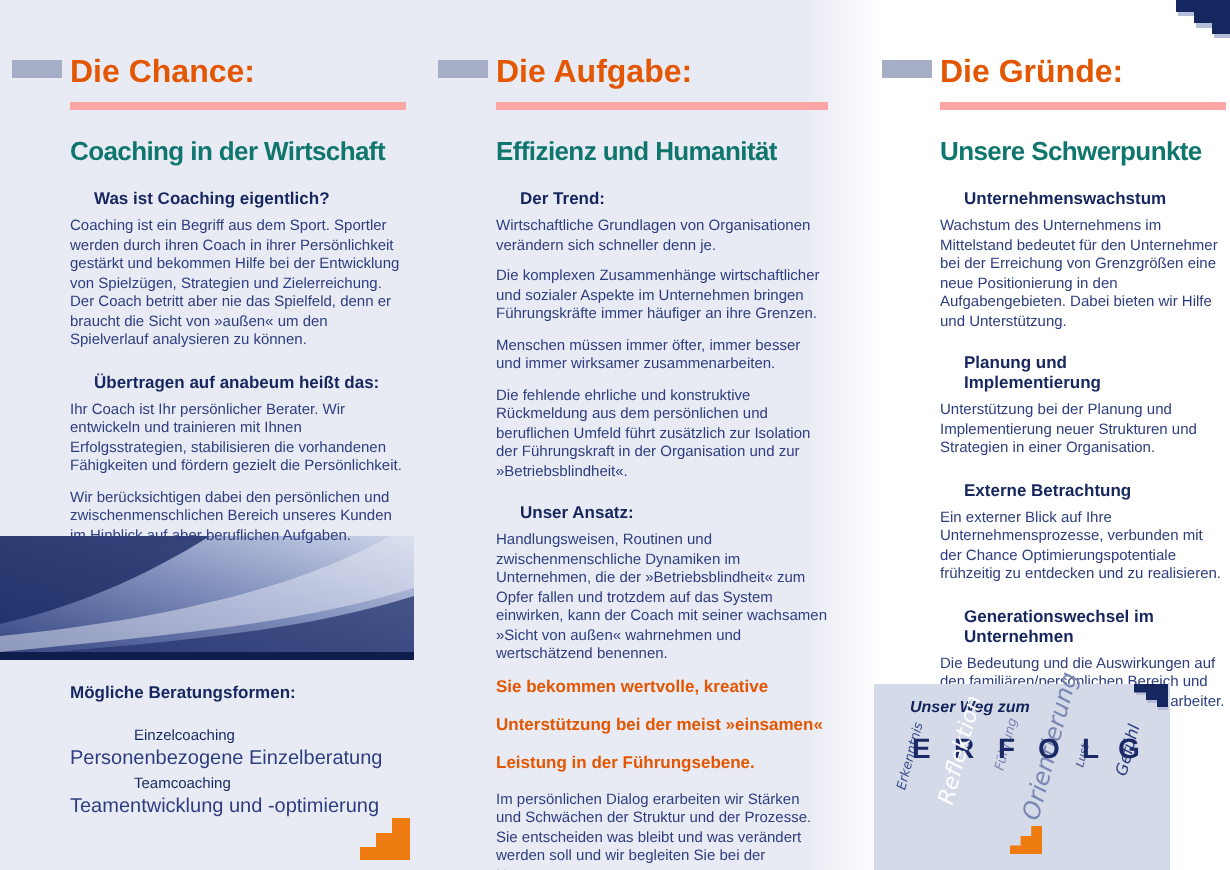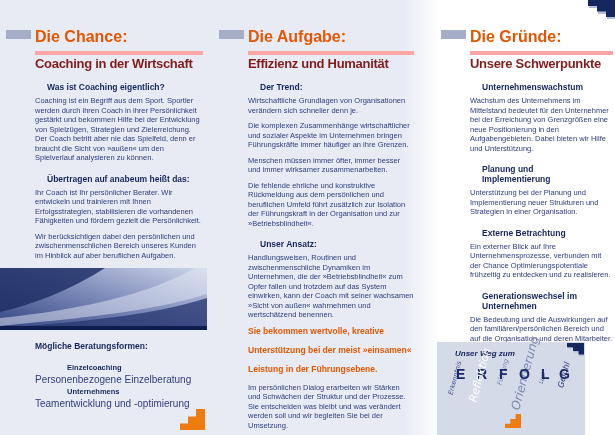--- a/index.html
+++ b/index.html
@@ -14,35 +14,35 @@
     background:linear-gradient(90deg, rgba(248,249,252,0) 0%, rgba(250,251,253,.75) 65%, #fdfdfe 100%);}
 
   .panel{position:absolute;top:28px;z-index:2;}
   #panel-chance{left:35px;width:168px;}
   #panel-aufgabe{left:248px;width:166px;}
   #panel-gruende{left:470px;width:143px;}
 
   .kicker{position:relative;color:#e35703;font-size:16px;font-weight:bold;
     padding-bottom:5px;border-bottom:4px solid #fca5a5;}
   .kicker-bar{position:absolute;left:-29px;top:2px;width:25px;height:9px;background:#a6aec7;}
-  .panel-title{margin-top:1px;font-size:13px;font-weight:bold;color:#7f1d1d;
+  .panel-title{margin-top:13px;font-size:13px;font-weight:bold;color:#0f766e;
     white-space:nowrap;letter-spacing:-0.3px;}
 
   .sec-h{font-size:8.5px;font-weight:bold;color:#16265e;margin:11px 12px 4px;}
   .p{font-size:7.5px;line-height:9.5px;color:#2e3d7f;margin:0 0 6px;}
 
   .hl-wrap{}
   .highlight-line{font-size:8.5px;font-weight:bold;color:#e35703;margin-bottom:9px;}
   .dialog{margin-top:4px;}
 
   .wave-img{position:absolute;left:0;top:268px;width:207px;height:62px;z-index:1;display:block;}
 
   .forms{position:absolute;left:35px;top:341px;width:170px;z-index:2;}
   .forms-h{font-size:8.5px;font-weight:bold;color:#16265e;margin:0 0 11px;}
-  .form-term{font-size:7.5px;font-weight:bold;color:#16265e;line-height:12px;padding-left:32px;}
+  .form-term{font-size:7.5px;font-weight:normal;color:#16265e;line-height:12px;padding-left:32px;}
   .form-desc{font-size:10px;color:#2e3d7f;line-height:12px;}
 
   .stairs-col1{position:absolute;left:180px;top:409px;z-index:3;}
   .stairs-top-right{position:absolute;left:588px;top:0;z-index:4;}
 
   .erfolg-box{position:absolute;left:437px;top:342px;width:148px;height:93px;
     background:#d5dae9;z-index:5;}
   .erfolg-lead{position:absolute;left:18px;top:7px;font-size:8px;font-weight:bold;
     font-style:italic;color:#13235a;}
   .erfolg-letter{position:absolute;top:24px;font-size:14px;font-weight:bold;color:#1a2a66;z-index:2;}
@@ -96,21 +96,21 @@
   <path d="M0,0 L105,0 C70,22 35,36 0,44 Z" fill="#1a2a63" opacity="0.8"></path>
   <path d="M207,0 L207,26 C150,44 80,50 0,58 L0,50 C80,42 150,26 195,0 Z" fill="#e6eaf5" opacity="0.5"></path>
   <path d="M207,30 C150,48 80,54 0,60 L0,62 L207,62 Z" fill="#25356f" opacity="0.75"></path>
   <rect y="58" width="207" height="4" fill="#0f1d4d"></rect>
 </svg>
 
 <div class="forms">
   <div class="forms-h">Mögliche Beratungsformen:</div>
   <div class="form-term">Einzelcoaching</div>
   <div class="form-desc">Personenbezogene Einzelberatung</div>
-  <div class="form-term">Unternehmens</div>
+  <div class="form-term">Teamcoaching</div>
   <div class="form-desc">Teamentwicklung und -optimierung</div>
 </div>
 
 <span class="stairs-col1">
   <svg width="25" height="21" viewBox="0 0 25 21">
     <polygon points="0,21 0,14.5 8,14.5 8,7.5 16,7.5 16,0 25,0 25,21" fill="#ee7c10"></polygon>
   </svg>
 </span>
 
 <section class="panel" id="panel-aufgabe">

